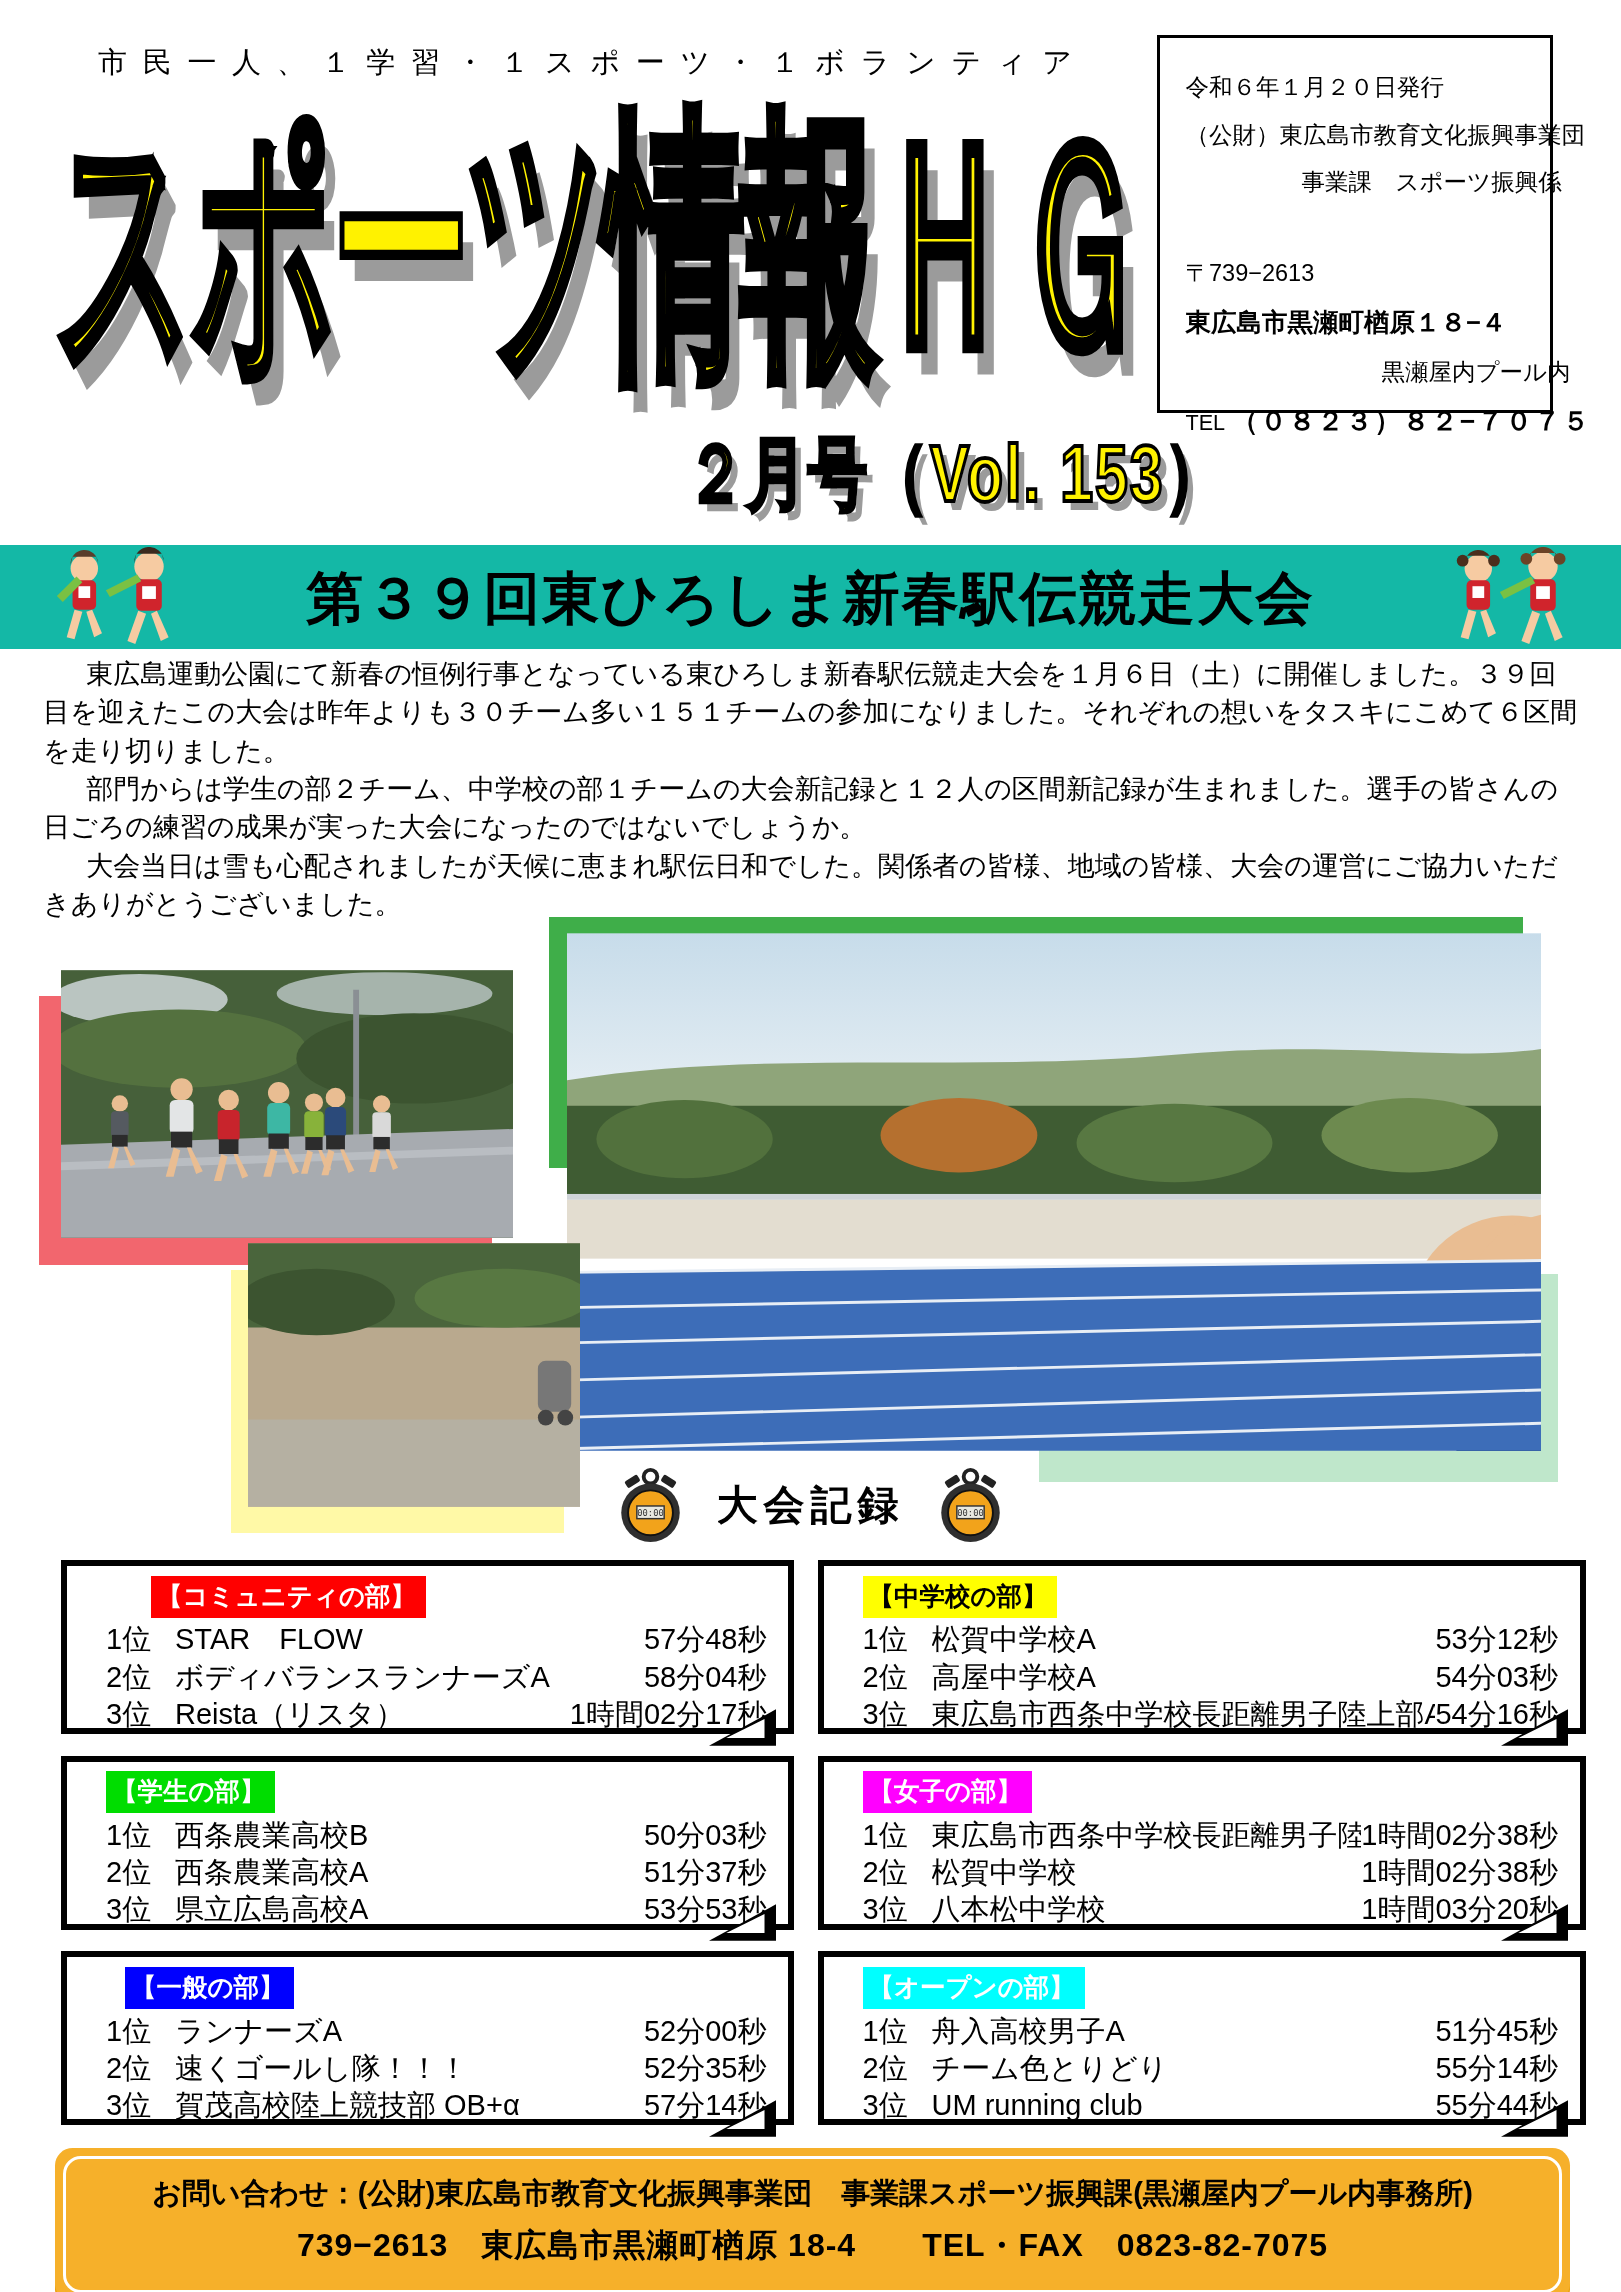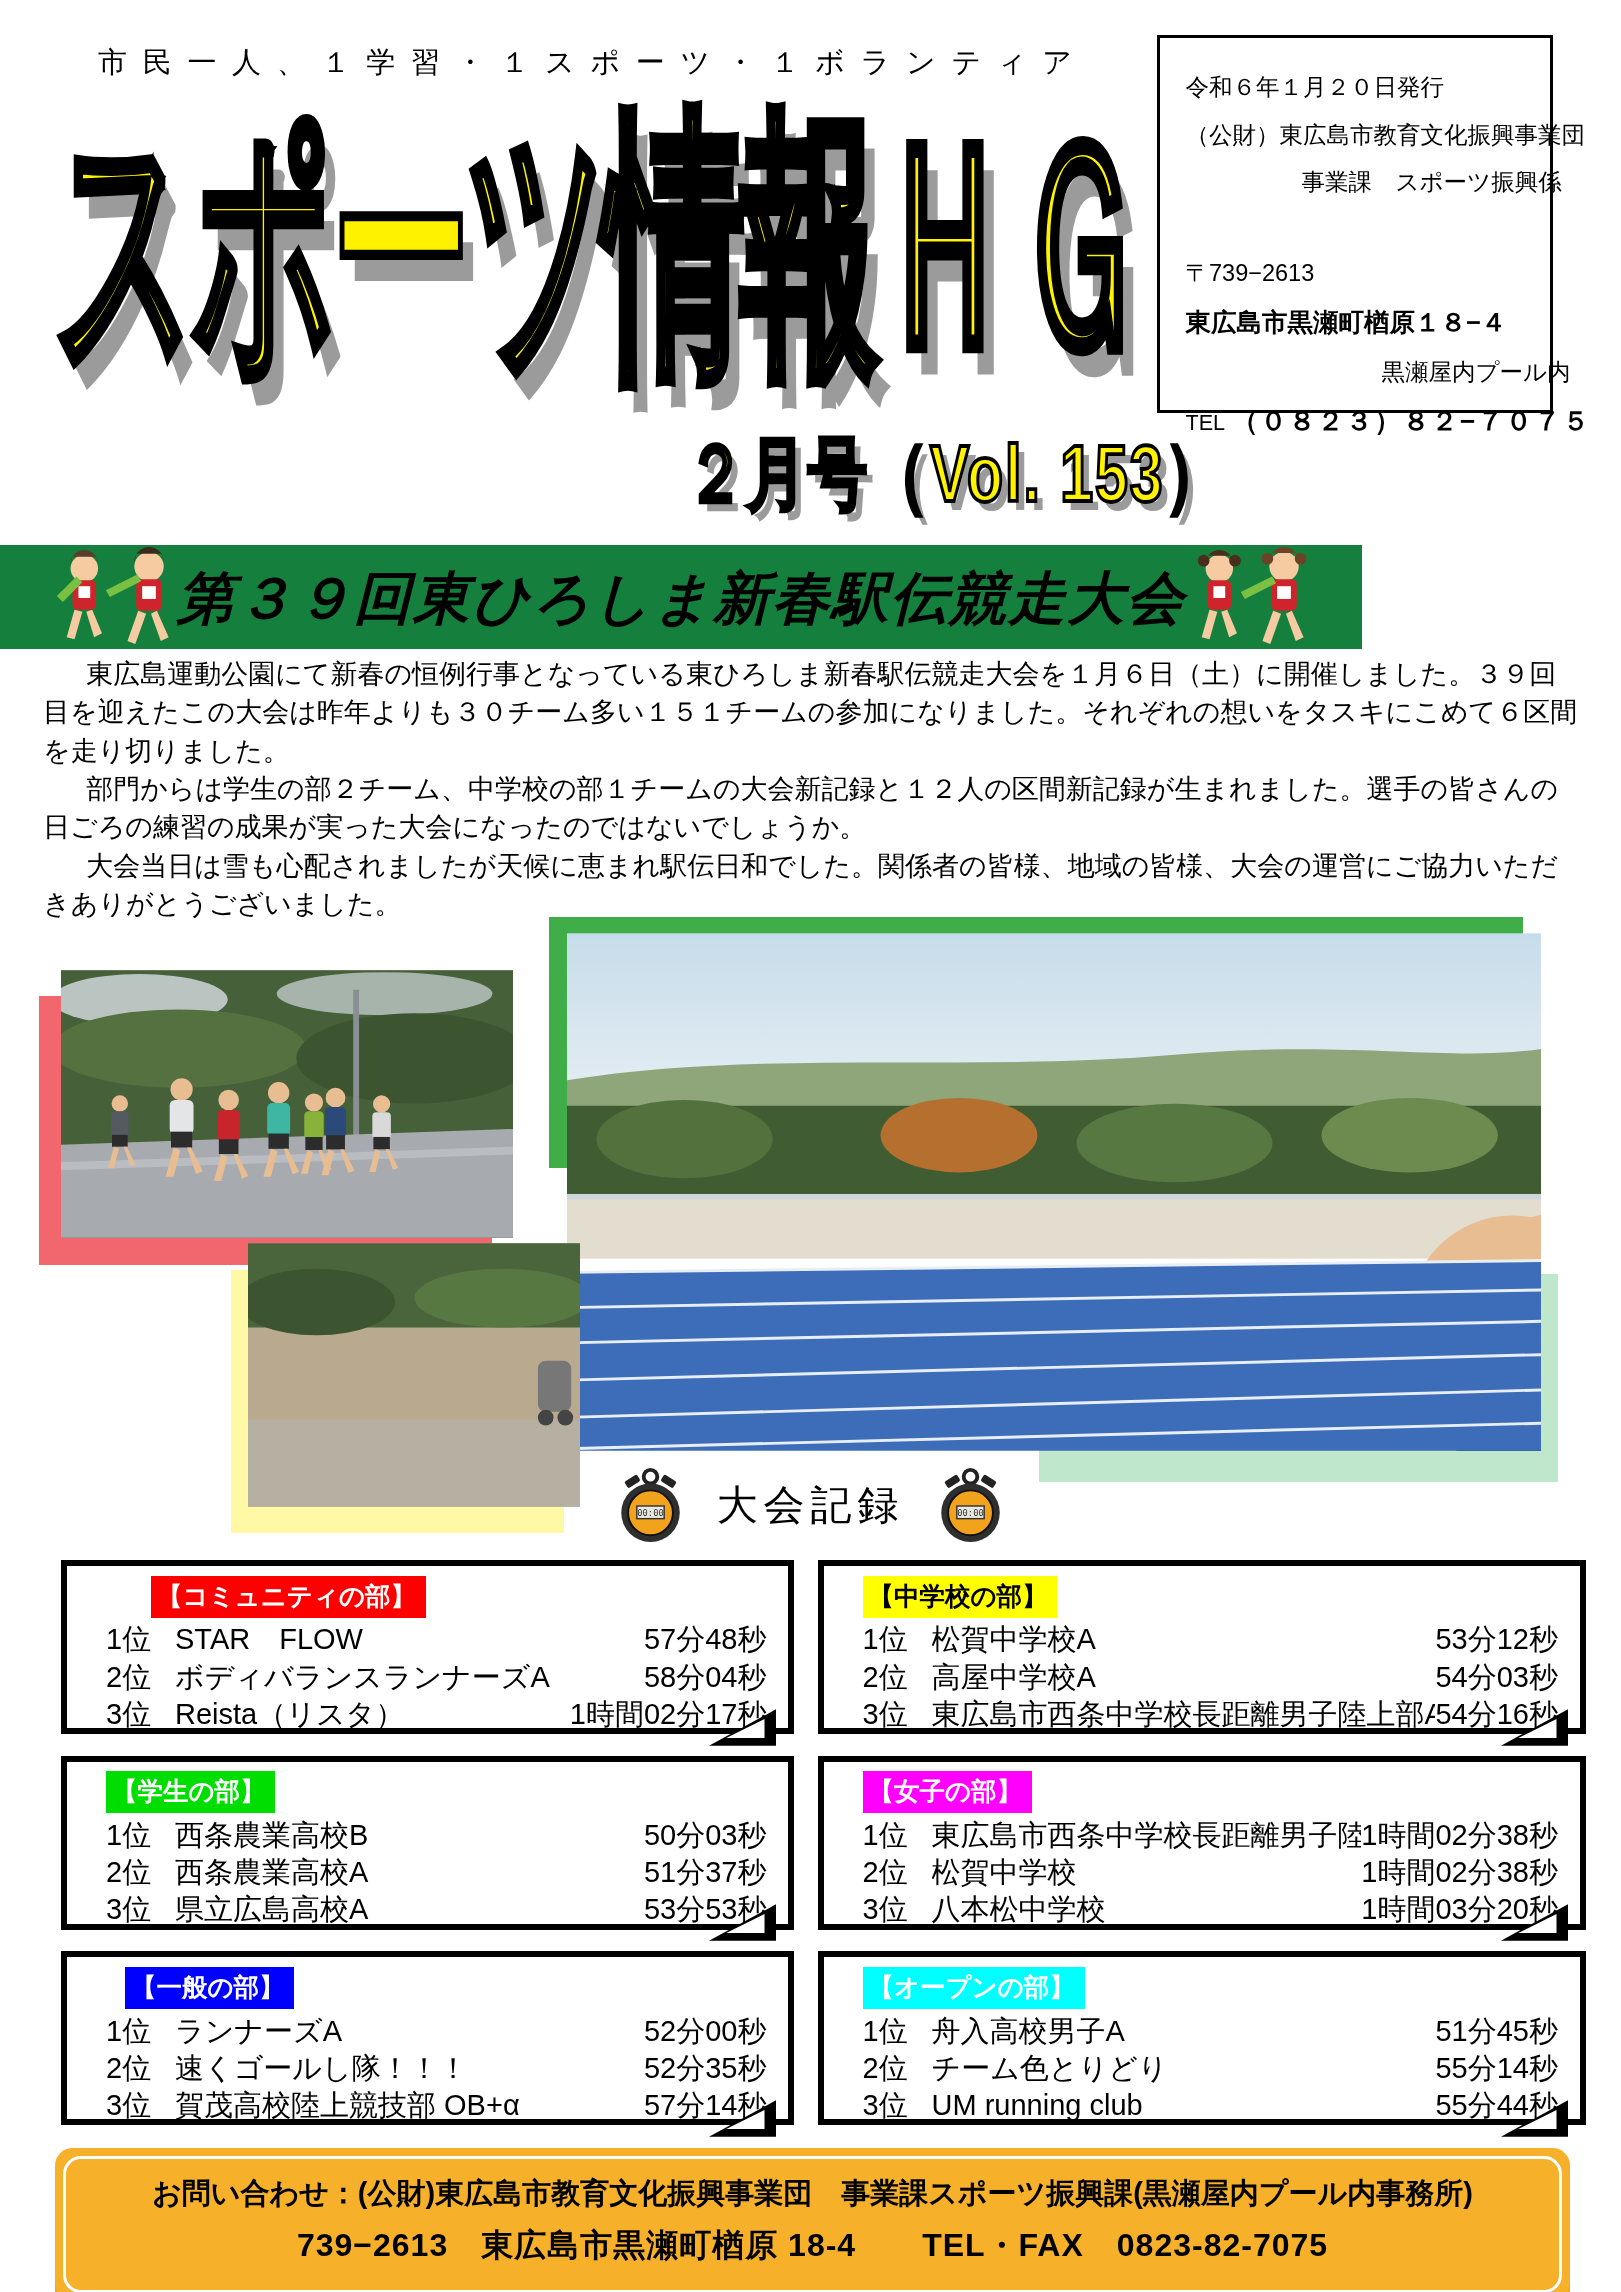--- a/index.html
+++ b/index.html
@@ -21,37 +21,37 @@
       padding:33px 25.5px 0 25.5px;box-sizing:border-box;font-size:23.5px;}
   .pub-line{margin-bottom:15.7px;white-space:nowrap;}
   .pub-dept{padding-left:116px;}
   .pub-postal{margin-top:59px;}
   .pub-address{font-weight:bold;font-size:25.5px;}
   .pub-address2{padding-left:196px;}
   .pub-tel .tel-label{font-size:21.6px;}
   .pub-tel .tel-num{font-weight:bold;font-size:26.5px;letter-spacing:2px;}
 
   
-  .banner{top:545px;left:0;width:1362px;height:104px;background:#15803d;font-style:italic;}
+  .banner{top:545px;left:0;width:1621px;height:104px;background:#14b8a6;}
   .banner-title{position:absolute;left:0;right:0;top:0;height:104px;line-height:106px;text-align:center;
       font-size:57px;font-weight:900;letter-spacing:2px;white-space:nowrap;}
   .banner-illo-left{position:absolute;left:47px;top:2px;}
   .banner-illo-right{position:absolute;right:29px;top:2px;}
 
   
   .article{top:655px;left:43px;width:1535px;font-size:27px;line-height:1.42;}
   .article p{margin:0;text-indent:1.6em;white-space:normal;}
 
   
   .mat{position:absolute;}
   .photo{position:absolute;display:block;}
 
   
   .rec-heading{top:1466px;left:0;width:1621px;display:flex;justify-content:center;align-items:center;gap:35px;}
-  .rec-heading-text{font-size:41px;font-weight:normal;letter-spacing:5.9px;}
+  .rec-heading-text{font-size:41px;font-weight:bold;letter-spacing:5.9px;}
 
   
   .rec-grid{top:1560px;left:61px;width:1525px;display:grid;grid-template-columns:733px 768px;
       column-gap:23.5px;row-gap:21.6px;}
   .rbox{position:relative;height:174px;border:6.9px solid #000;background:#fff;box-sizing:border-box;
       padding:9.8px 21.6px 0 39px;}
   .cat{display:inline-block;font-size:25.5px;font-weight:bold;padding:2.9px 9.8px 3.9px 5.9px;margin-bottom:3.9px;}
   .rrow{display:flex;align-items:baseline;font-size:29px;line-height:1.28;white-space:nowrap;}
   .rk{width:69px;flex:0 0 auto;}
   .nm{flex:1 1 auto;overflow:hidden;}

